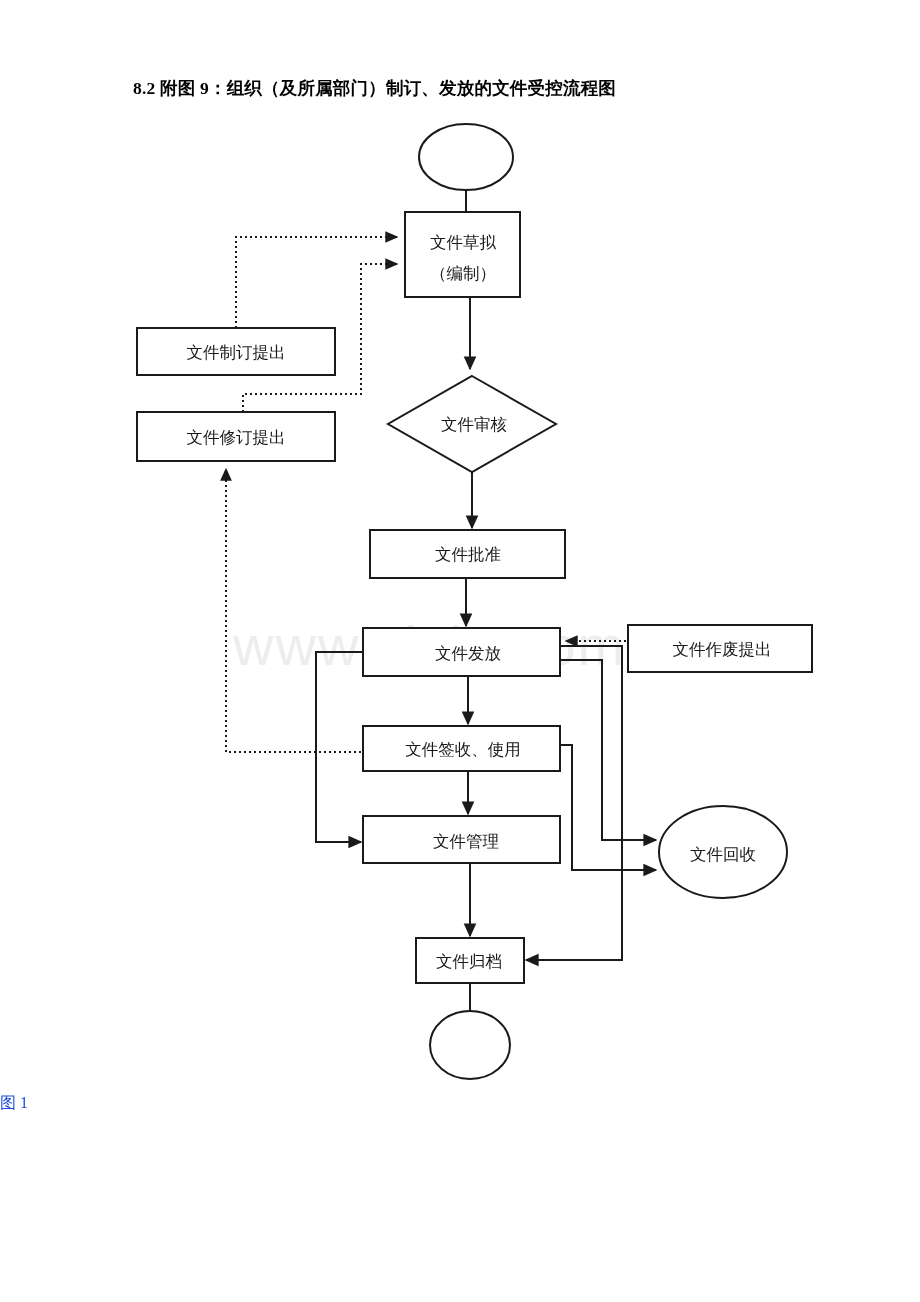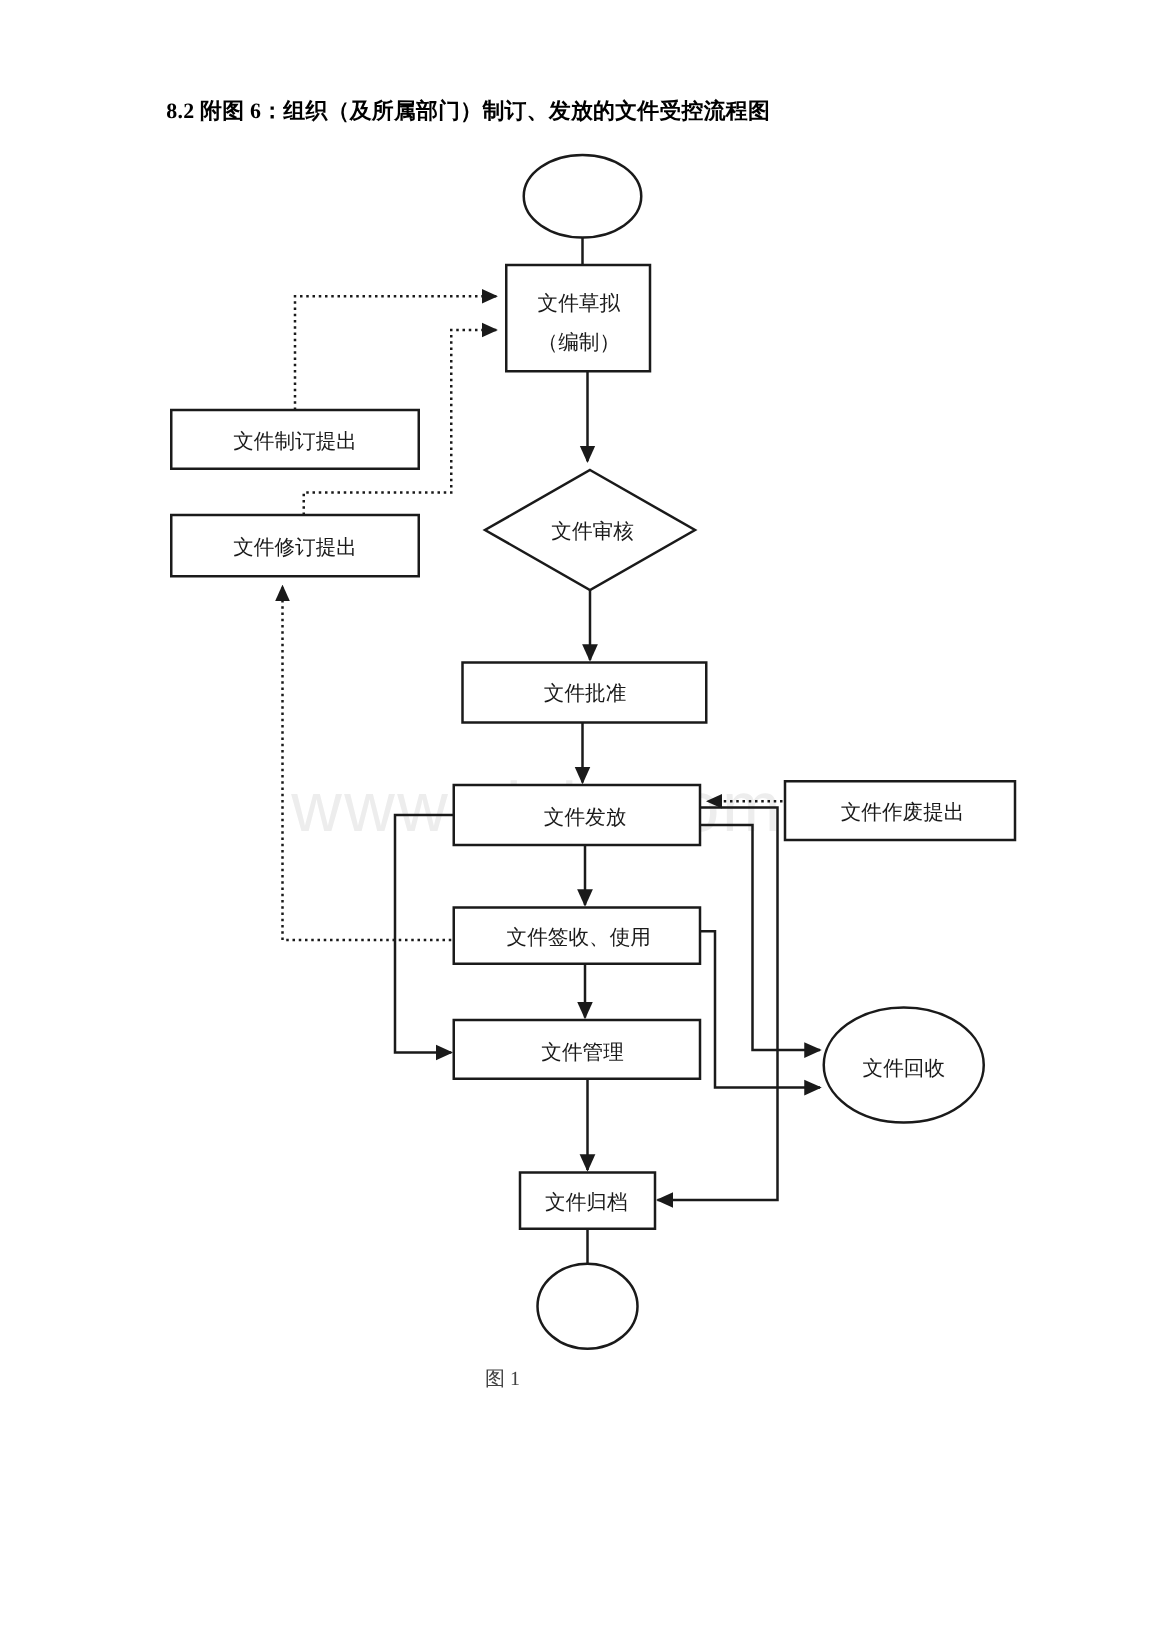--- a/index.html
+++ b/index.html
@@ -46,32 +46,31 @@
     font-family: "Liberation Sans", "DejaVu Sans", sans-serif;
     font-size: 56px;
     fill: #ededed;
     letter-spacing: 2px;
   }
   #caption {
     position: absolute;
     left: 0;
     top: 1093px;
     width: 804px;
-    text-align: center;
     font-size: 16px;
-    color: #404040;
+    color: #1d4ed8;
   }
   #caption .cap-inner { display: inline-block; }
 </style>
 </head>
 <body>
 
 <div id="page">
 
-  <div id="heading">8.2  附图 6：组织（及所属部门）制订、发放的文件受控流程图</div>
+  <div id="heading">8.2  附图 9：组织（及所属部门）制订、发放的文件受控流程图</div>
 
   <svg id="flow-svg" viewBox="0 0 920 1302">
     <defs>
       <marker id="arrow" viewBox="0 0 10 10" refX="9" refY="5" markerWidth="7" markerHeight="7" orient="auto-start-reverse">
         <path d="M 0 0.5 L 10 5 L 0 9.5 z" fill="#1a1a1a"></path>
       </marker>
       <marker id="arrow-dot" viewBox="0 0 10 10" refX="9" refY="5" markerWidth="6.5" markerHeight="6.5" orient="auto-start-reverse">
         <path d="M 0 0.5 L 10 5 L 0 9.5 z" fill="#1a1a1a"></path>
       </marker>
     </defs>

